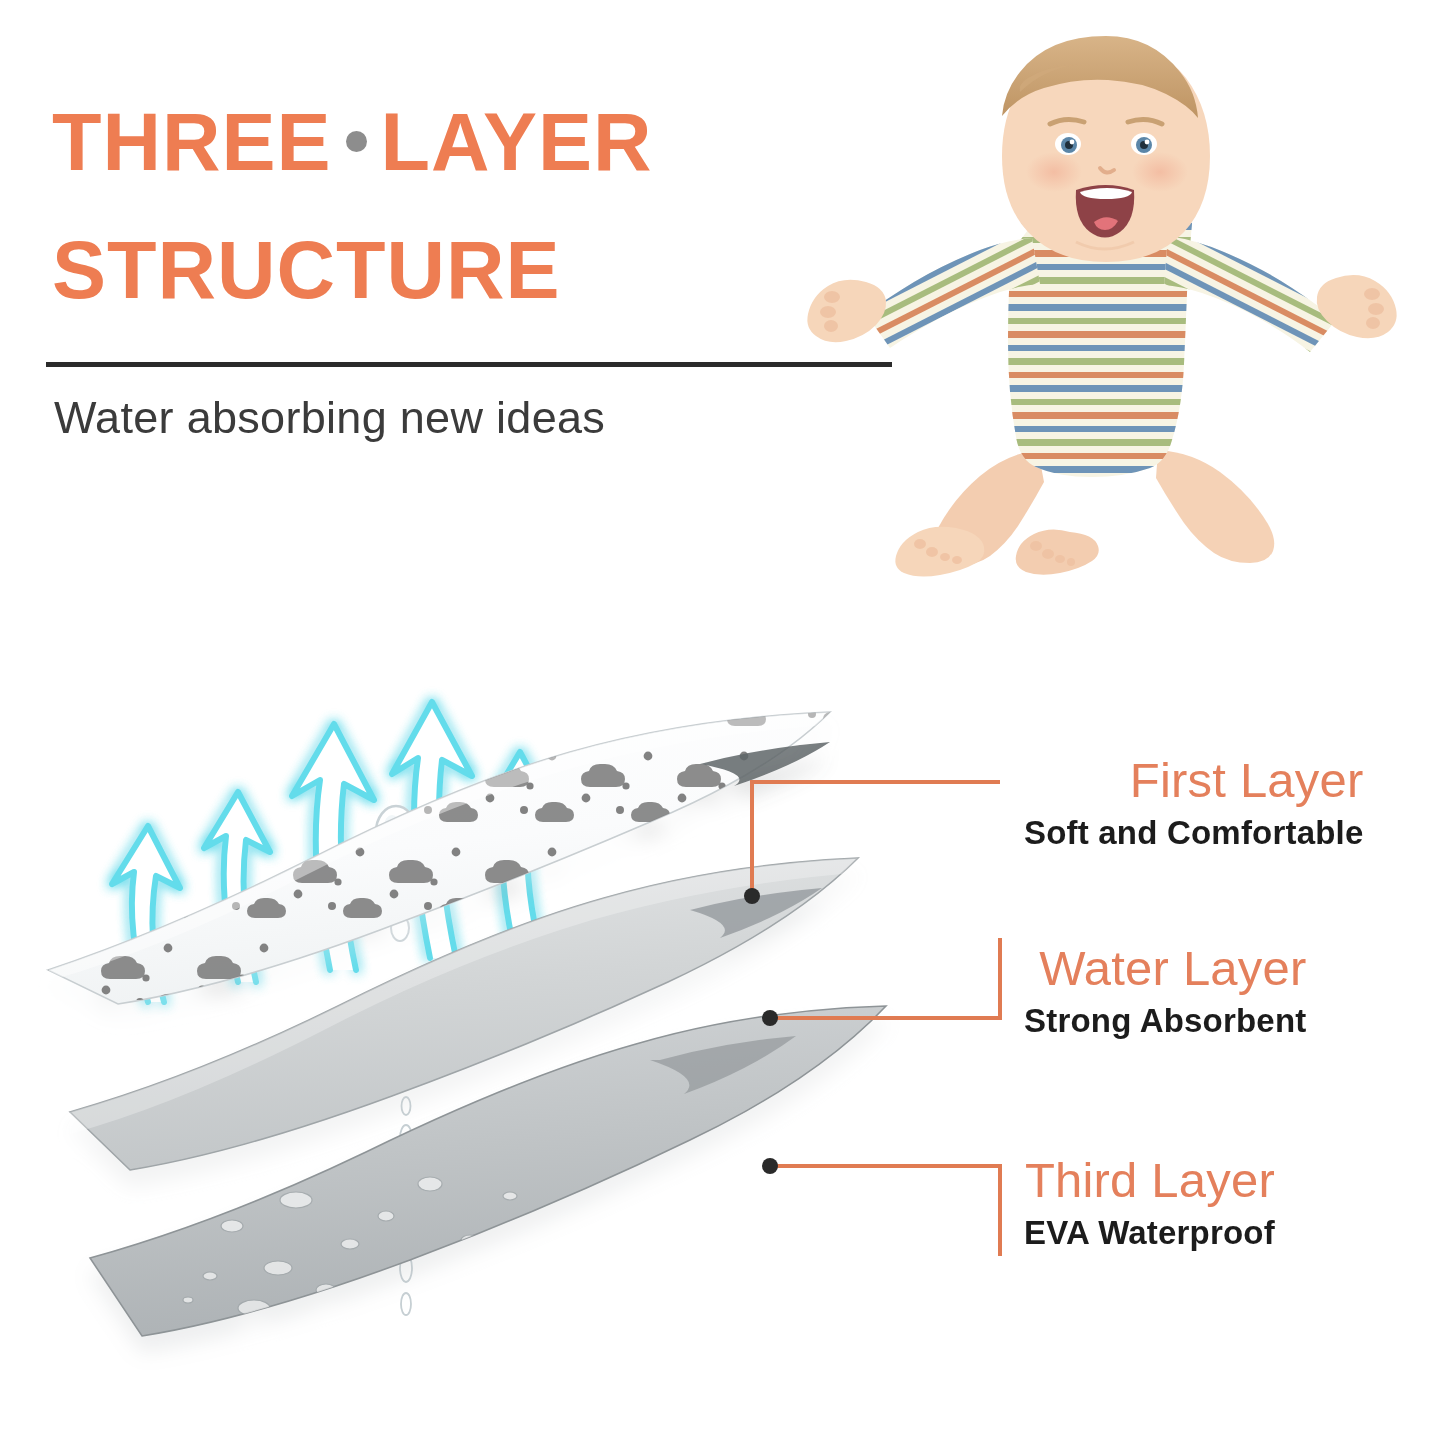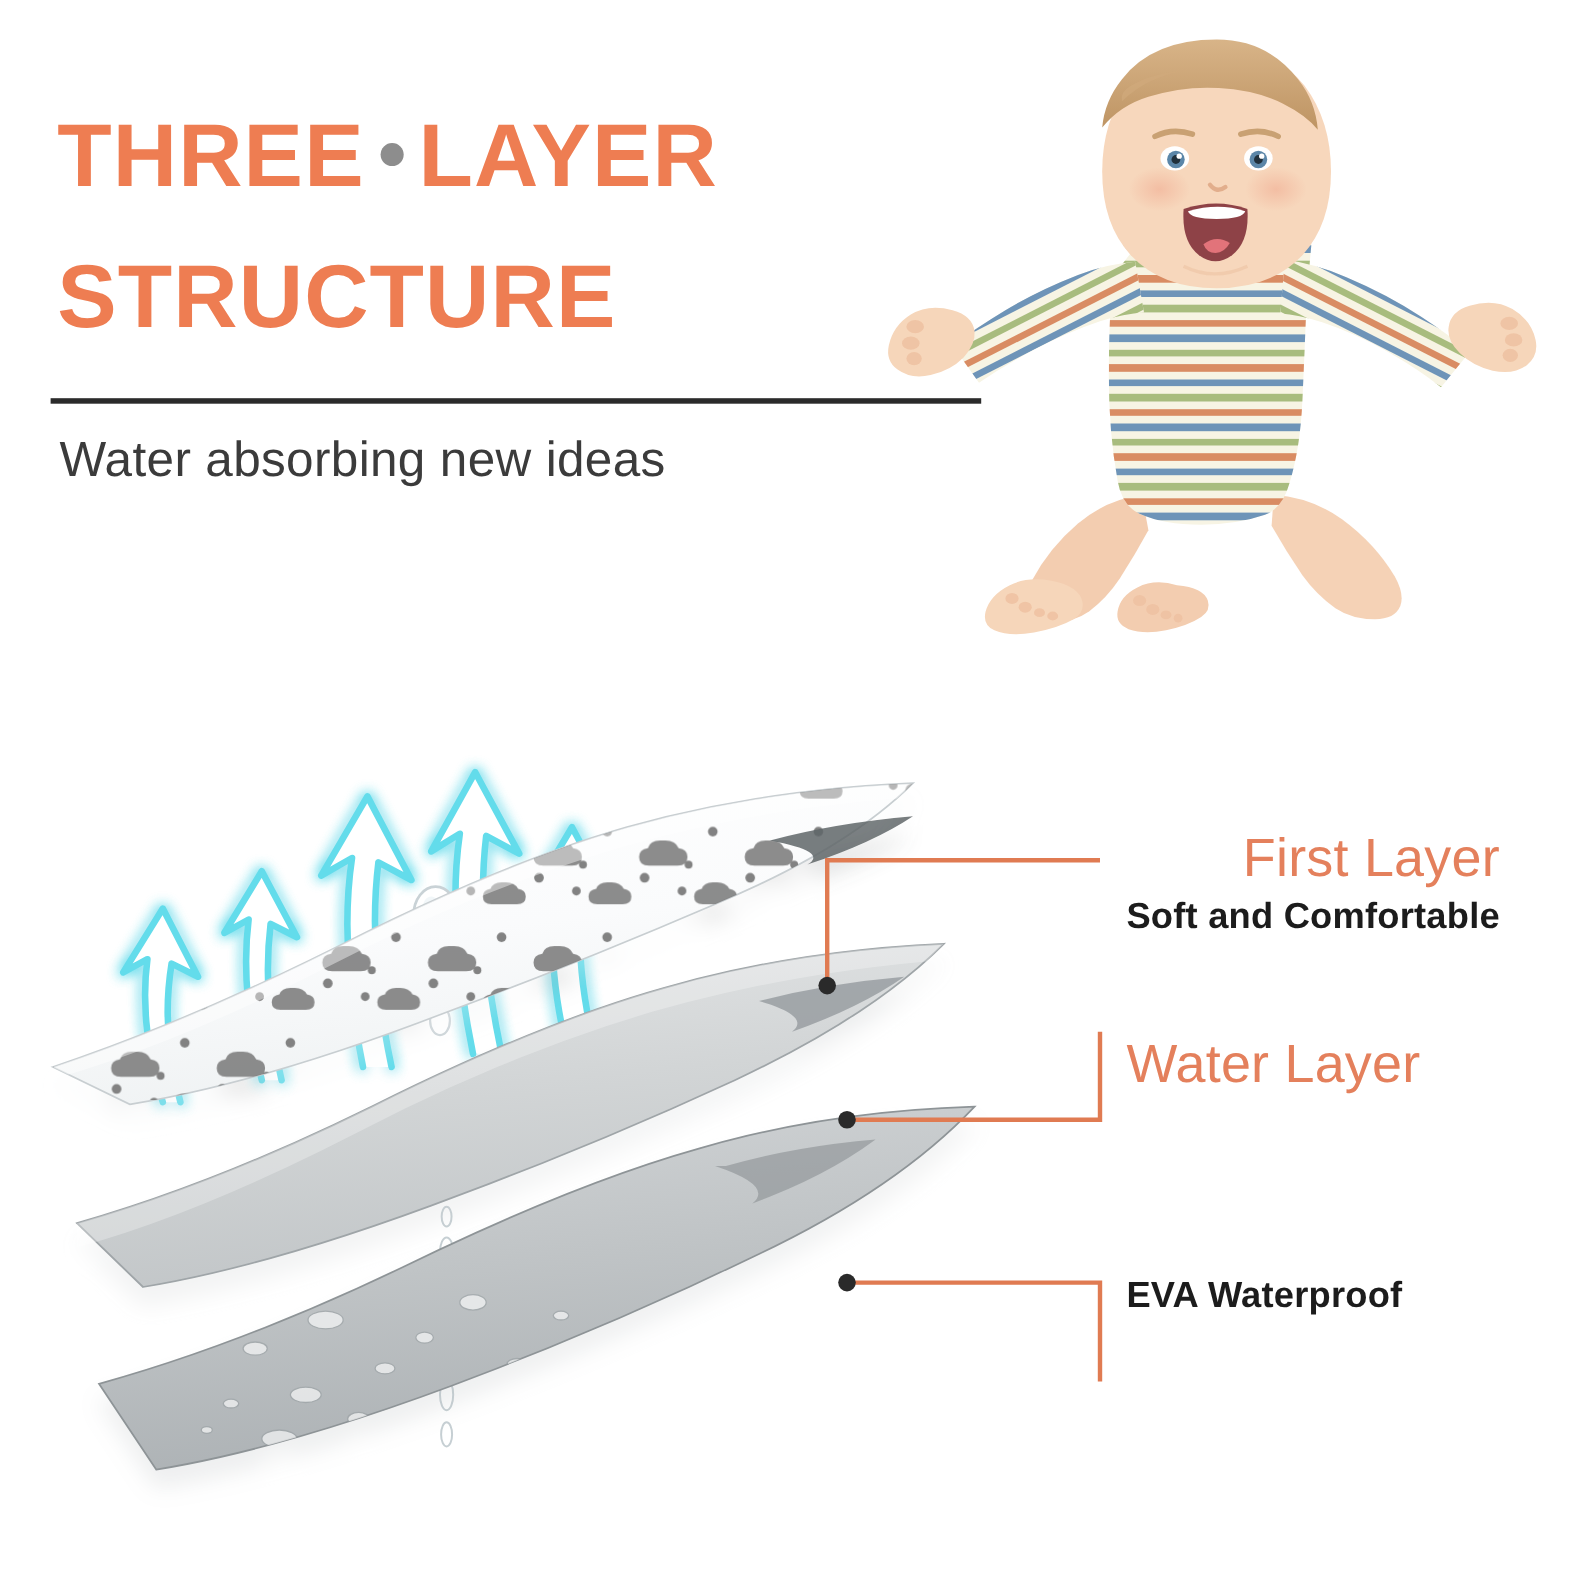--- a/index.html
+++ b/index.html
@@ -413,19 +413,21 @@
     </svg>
   </div>
 
   <div class="label-block" id="label-1">
     <div class="layer-title">First Layer</div>
     <div class="layer-sub">Soft and Comfortable</div>
   </div>
 
   <div class="label-block" id="label-2">
     <div class="layer-title">Water Layer</div>
+    <div class="layer-sub">Strong Absorbent</div>
   </div>
 
   <div class="label-block" id="label-3">
+    <div class="layer-title">Third Layer</div>
     <div class="layer-sub">EVA Waterproof</div>
   </div>
 
 </div>
 
 </body></html>

